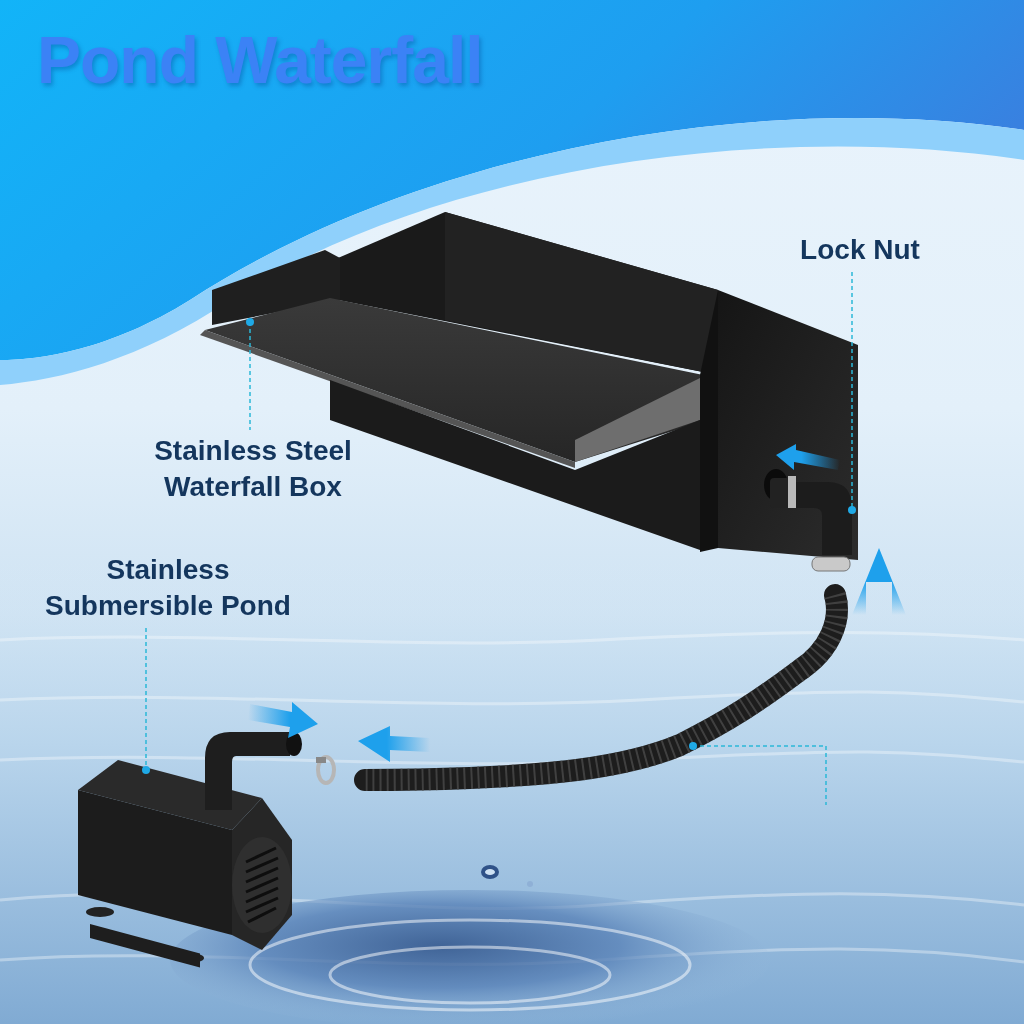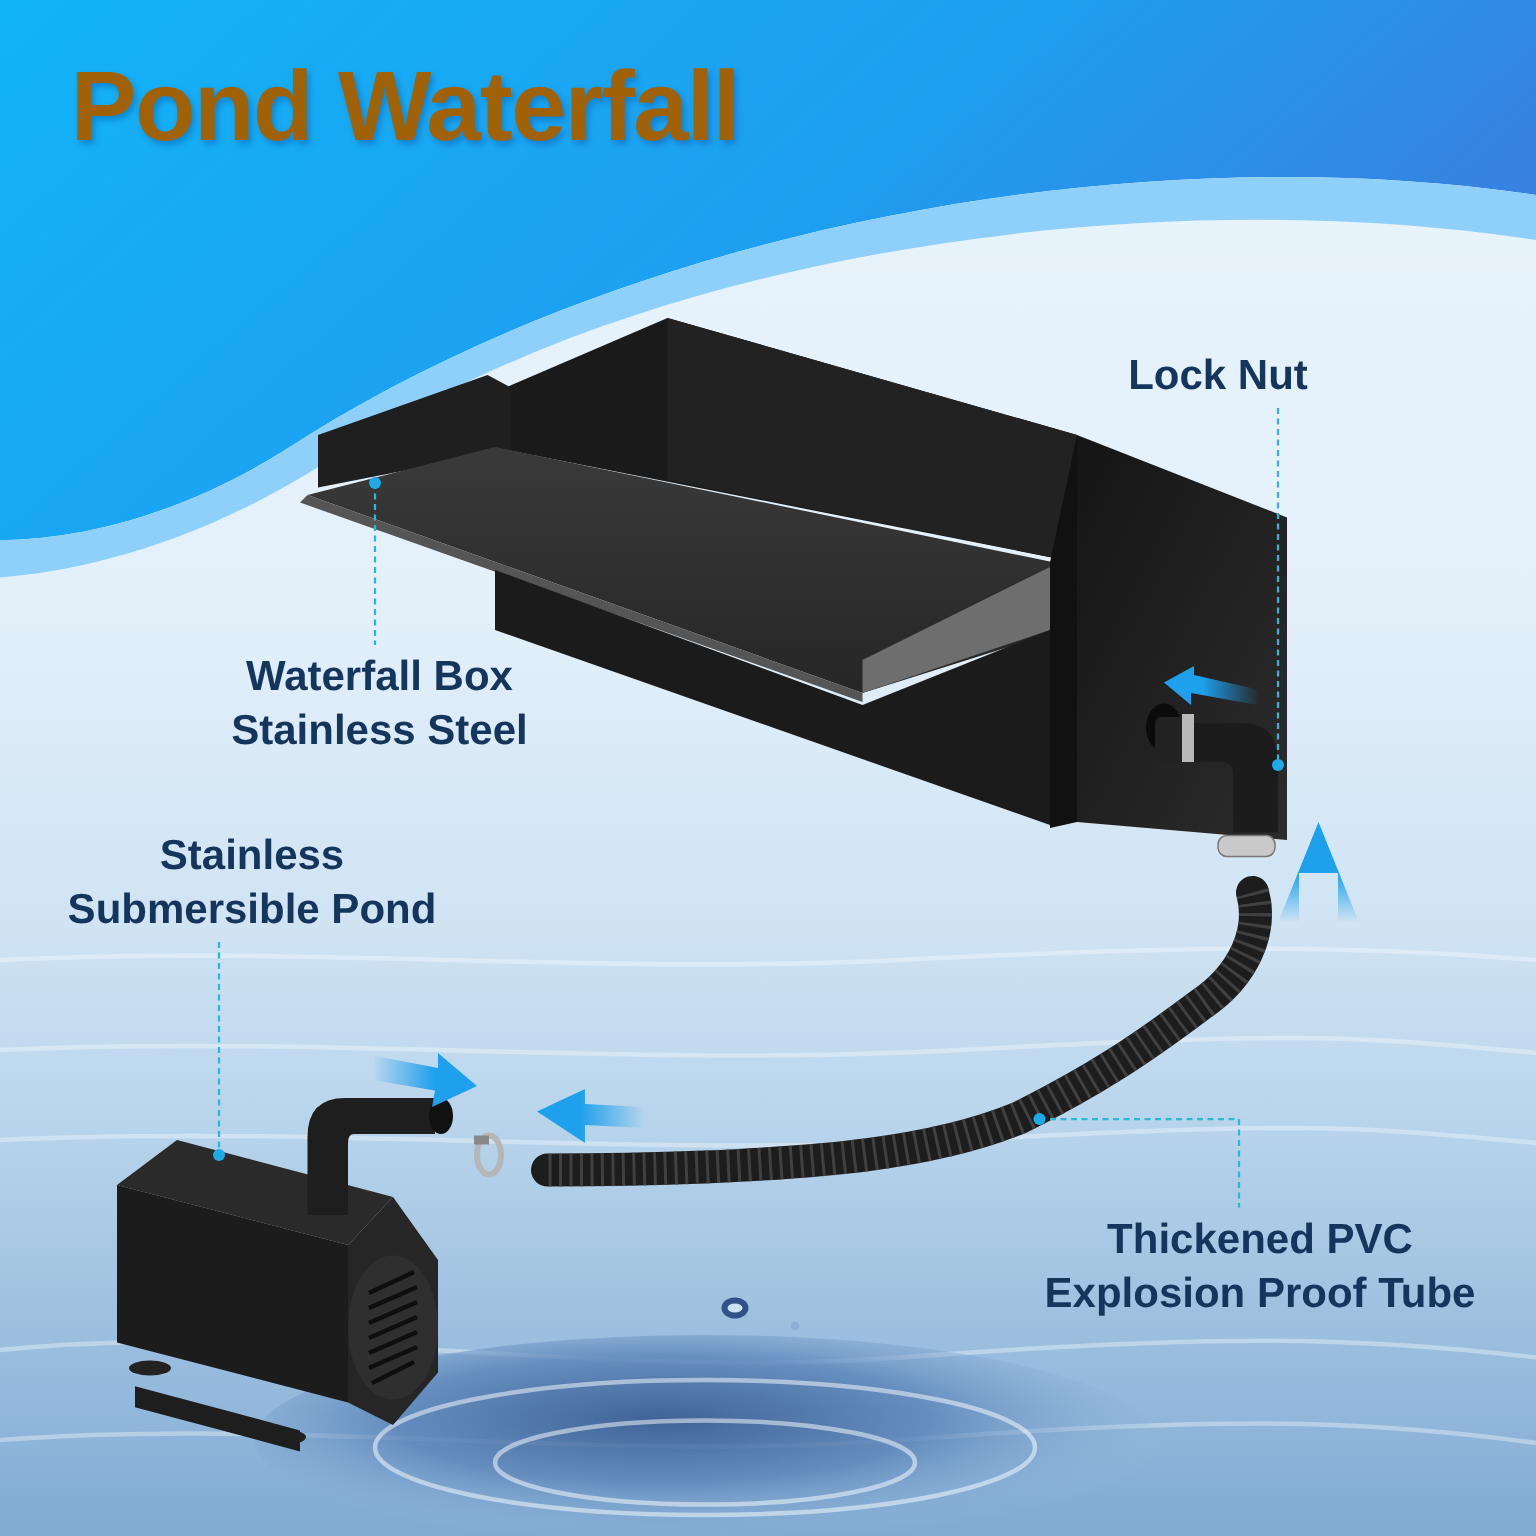--- a/index.html
+++ b/index.html
@@ -4,32 +4,32 @@
 <style>
   html, body { margin: 0; padding: 0; }
   body {
     width: 1024px; height: 1024px; overflow: hidden; position: relative;
     font-family: "Liberation Sans", "DejaVu Sans", sans-serif;
     background: linear-gradient(180deg, #eaf4fc 0%, #e3f0fa 40%, #cfe3f3 60%, #a9cbe6 80%, #8fb8dc 100%);
   }
   .canvas { position: absolute; inset: 0; }
   .title {
     position: absolute; left: 30px; top: 14px;
-    color: #a16207; font-weight: 700; font-size: 66px; line-height: 78px;
+    color: #3b82f6; font-weight: 700; font-size: 66px; line-height: 78px;
     letter-spacing: -1px;
     text-shadow: 2px 3px 4px rgba(0,60,140,0.35);
-    margin: 17px;
+    margin: 7px;
   }
 
   
   .label {
     position: absolute; color: #14365d; font-weight: 700; font-size: 28px;
     line-height: 36px; text-align: center; margin: 0;
   }
-  .lbl-locknut { left: 732px; top: 232px; width: 160px; }
+  .lbl-locknut { left: 780px; top: 232px; width: 160px; }
   .lbl-box { left: 118px; top: 433px; width: 270px; }
   .lbl-pump { left: 8px; top: 552px; width: 320px; }
   .lbl-tube { left: 660px; top: 808px; width: 360px; }
 
   .lbl-box span, .lbl-pump span, .lbl-tube span { display: block; }
 
   svg.art { position: absolute; left: 0; top: 0; }
 </style>
 </head>
 <body>
@@ -196,26 +196,22 @@
     </g>
   </svg>
 
   <h1 class="title">
     <span style="display:block">Pond Waterfall</span>
   </h1>
 
   <p class="label lbl-locknut">Lock Nut</p>
 
   <p class="label lbl-box">
+    <span>Stainless Steel</span>
     <span>Waterfall Box</span>
-    <span>Stainless Steel</span>
   </p>
 
   <p class="label lbl-pump">
     <span>Stainless</span>
     <span>Submersible Pond</span>
   </p>
 
-  <p class="label lbl-tube">
-    <span>Thickened PVC</span>
-    <span>Explosion Proof Tube</span>
-  </p>
 </div>
 
 </body></html>

